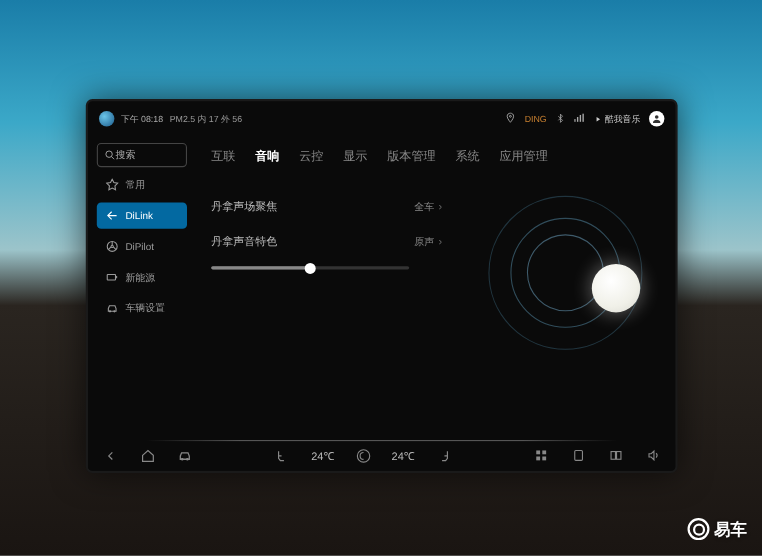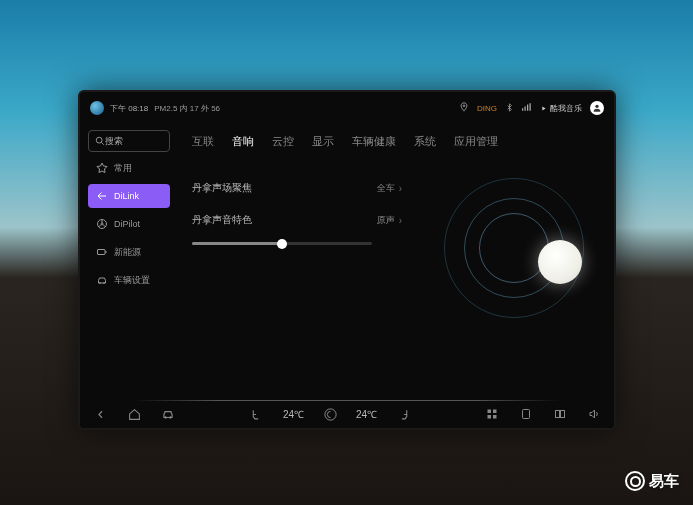--- a/index.html
+++ b/index.html
@@ -12,26 +12,26 @@
 .globe{width:14px;height:14px;border-radius:50%;background:radial-gradient(circle at 35% 35%,#6bc4e8,#1a5a8a)}
 .pm{color:#999}
 .ding{color:#c98030}
 .music-btn{display:flex;align-items:center;gap:3px;color:#ccc}
 .avatar{width:14px;height:14px;border-radius:50%;background:#fff;display:flex;align-items:center;justify-content:center}
 .avatar svg{width:10px;height:10px}
 .main{display:flex;height:calc(100% - 48px)}
 .sidebar{width:98px;padding:6px 8px;display:flex;flex-direction:column;gap:4px}
 .search{border:1px solid #444;border-radius:4px;height:22px;display:flex;align-items:center;padding:0 6px;gap:0;font-size:9px;color:#aaa}
 .nav-item{height:24px;display:flex;align-items:center;padding:0 8px;gap:6px;font-size:9px;color:#999;border-radius:4px;cursor:pointer}
-.nav-item.active{background:#8b5cf6;color:#fff}
+.nav-item.active{background:#0369a1;color:#fff}
 .nav-item .ico{width:12px;height:12px;display:flex;align-items:center;justify-content:center;flex-shrink:0}
 .content{flex:1;padding:4px 14px 0;position:relative}
 .tabs{display:flex;gap:18px;font-size:11px;color:#888;height:26px;align-items:center}
 .tab{cursor:pointer;white-space:nowrap}
-.tab.active{color:#fff;font-weight:400}
+.tab.active{color:#fff;font-weight:700}
 .settings{margin-top:18px;width:210px}
 .row{display:flex;align-items:center;height:32px;font-size:10px}
 .row-label{color:#bbb}
 .row-val{margin-left:auto;color:#888;font-size:9px;display:flex;align-items:center;gap:4px}
 .chev{color:#666;font-size:10px}
 .slider-row{margin-top:6px}
 .slider{margin-top:6px;height:3px;width:180px;background:#333;border-radius:2px;position:relative}
 .slider-fill{position:absolute;left:0;top:0;height:100%;background:#888;border-radius:2px}
 .slider-knob{position:absolute;top:50%;transform:translate(-50%,-50%);width:10px;height:10px;border-radius:50%;background:#fff}
 .visual{position:absolute;right:20px;top:44px;width:160px;height:160px}
@@ -150,21 +150,21 @@
         <span>车辆设置</span>
       </div>
     </div>
 
     <div class="content">
       <div class="tabs">
         <div class="tab">互联</div>
         <div class="tab active">音响</div>
         <div class="tab">云控</div>
         <div class="tab">显示</div>
-        <div class="tab">车辆健康</div>
+        <div class="tab">版本管理</div>
         <div class="tab">系统</div>
         <div class="tab">应用管理</div>
       </div>
 
       <div class="settings">
         <div class="row">
           <span class="row-label">丹拿声场聚焦</span>
           <span class="row-val">
               <span>全车</span>
               <span class="chev">›</span>

